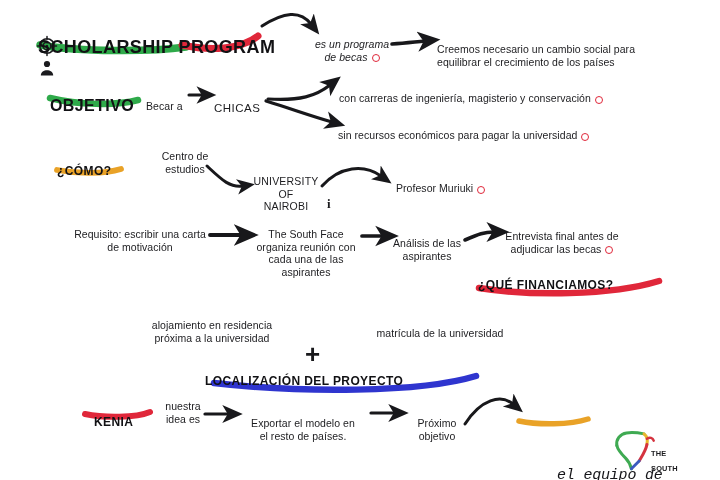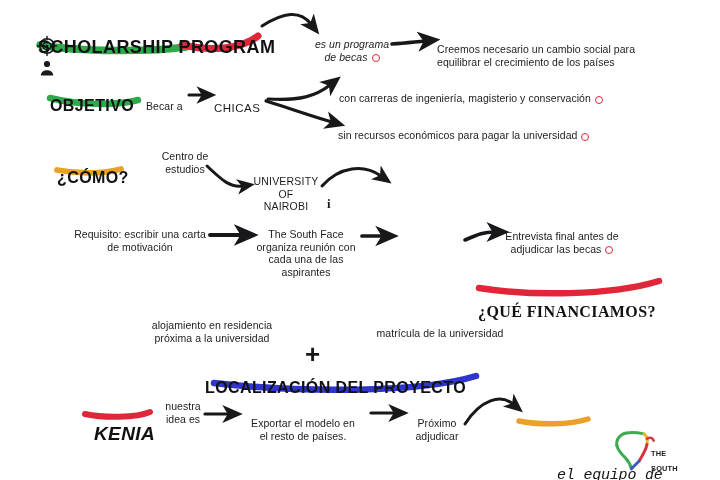--- a/index.html
+++ b/index.html
@@ -45,22 +45,22 @@
   .ta-c { text-align: center; }
   .ta-l { text-align: left; }
 
   
   .heading {
     font-weight: bold;
     color: #111114;
     letter-spacing: 0.4px;
     font-size: 17px;
   }
-  .heading-sm { font-size: 16px; }
-  .heading-xs { font-size: 19px; font-style: italic; }
+  .heading-sm { font-size: 12px; }
+  .heading-xs { font-size: 12px; }
 
   
   .redcircle {
     display: inline-block;
     width: 8px;
     height: 8px;
     border: 1.7px solid #e0273a;
     border-radius: 50%;
     vertical-align: middle;
     margin-left: 4px;
@@ -217,40 +217,47 @@
 
   <div class="node body-text ta-c" style="left:247px; top:163px; width:78px; letter-spacing:0.2px;">
     <span>UNIVERSITY OF
 NAIROBI</span>
   </div>
 
   <div class="node small-i" style="left:327px; top:181px;">
     <span>i</span>
   </div>
 
+  <div class="node body-text ta-l" style="left:396px; top:170px; width:110px;">
+    <span>Profesor Muriuki</span><span class="redcircle"></span>
+  </div>
 
   <div class="node body-text ta-c" style="left:66px; top:216px; width:148px;">
     <span>Requisito: escribir una carta
 de motivación</span>
   </div>
 
   <div class="node body-text ta-c" style="left:250px; top:216px; width:112px;">
     <span>The South Face
 organiza reunión con
 cada una de las
 aspirantes</span>
   </div>
 
+  <div class="node body-text ta-c" style="left:385px; top:225px; width:84px;">
+    <span>Análisis de las
+aspirantes</span>
+  </div>
 
   <div class="node body-text ta-c" style="left:497px; top:218px; width:130px;">
     <span>Entrevista final antes de
 adjudicar las becas</span><span class="redcircle"></span>
   </div>
 
-  <div class="node heading heading-sm" style="left:478px; top:284px;font-family:Liberation Serif, serif;">
+  <div class="node heading heading-sm" style="left:478px; top:264px;">
     <span class="txt">¿QUÉ FINANCIAMOS?</span>
   </div>
 
   <div class="node body-text ta-c" style="left:132px; top:307px; width:160px;">
     <span>alojamiento en residencia
 próxima a la universidad</span>
   </div>
 
   <div class="node plus-sign" style="left:305px; top:308px;">
     <span>+</span>
@@ -273,21 +280,21 @@
 idea es</span>
   </div>
 
   <div class="node body-text ta-c" style="left:240px; top:405px; width:126px;">
     <span>Exportar el modelo en
 el resto de países.</span>
   </div>
 
   <div class="node body-text ta-c" style="left:408px; top:405px; width:58px;">
     <span>Próximo
-adjudicar</span>
+objetivo</span>
   </div>
 
 
   <div class="node logo-script" style="left:557px; top:449px;">
     <span>el equipo de</span>
   </div>
 
   <div class="node logo-word" style="left:651px; top:442px;">
     <div>THE</div>
     <div>SOUTH</div>

